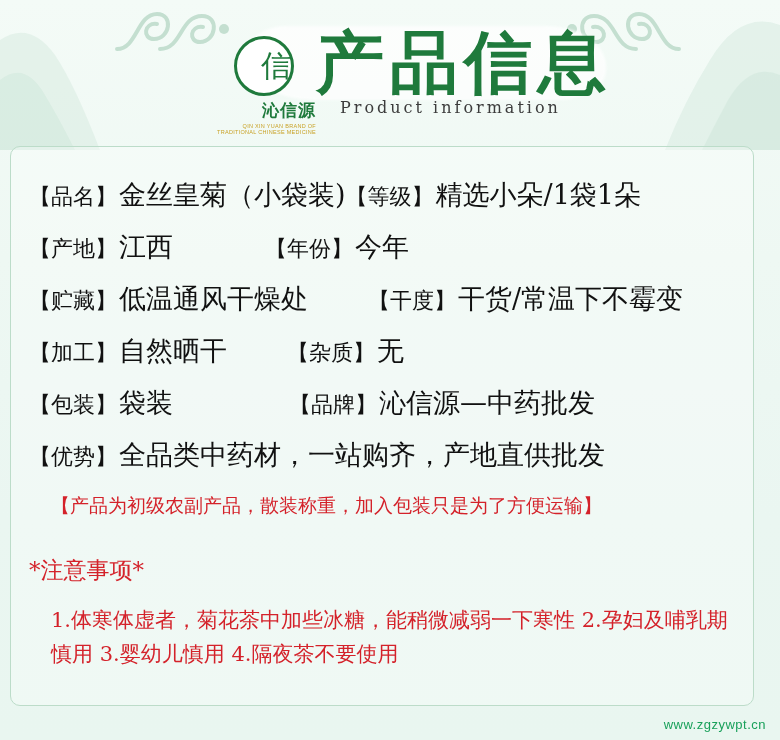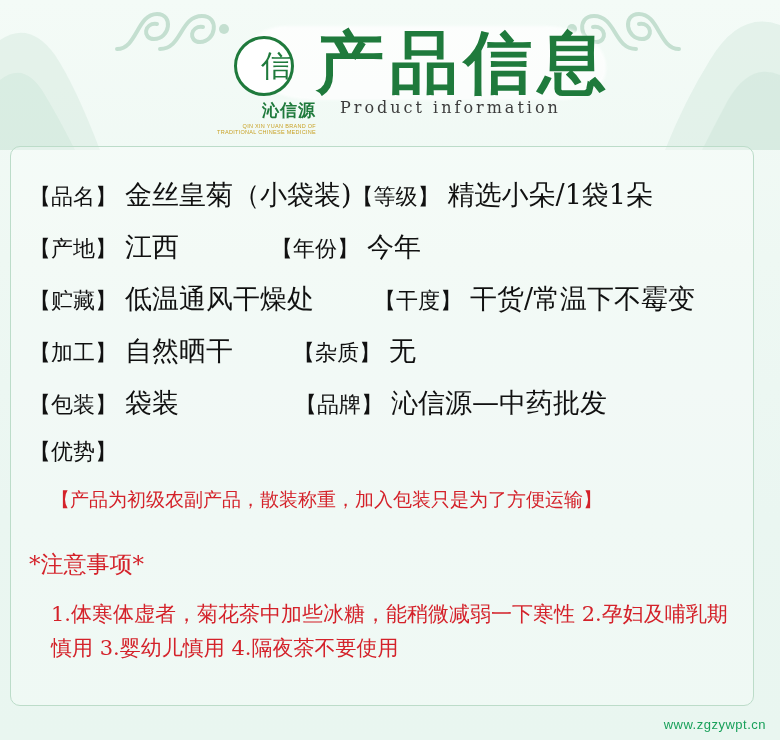--- a/index.html
+++ b/index.html
@@ -139,21 +139,21 @@
     color: #1a1a1a;
     white-space: nowrap;
   }
   .spec-key {
     font-size: 22px;
     color: #111;
   }
   .spec-val {
     font-size: 27px;
     color: #111;
-    margin-left: 8px;
+    margin-left: 2px;
   }
   .pair-second {
     margin-left: auto;
   }
   .pair-second.fixed-a { margin-left: 92px; text-align: center; }
   .pair-second.fixed-b { margin-left: 60px; }
   .pair-second.fixed-c { margin-left: 116px; }
 
   .note-red {
     margin-top: 20px;
@@ -260,20 +260,21 @@
 
       <div class="spec-row">
         <span class="spec-key">【包装】</span>
         <span class="spec-val">袋装</span>
         <span class="spec-key pair-second fixed-c">【品牌】</span>
         <span class="spec-val">沁信源—中药批发</span>
       </div>
 
       <div class="spec-row">
         <span class="spec-key">【优势】</span>
+        <span class="spec-val">全品类中药材，一站购齐，产地直供批发</span>
       </div>
 
       <div class="note-red">【产品为初级农副产品，散装称重，加入包装只是为了方便运输】</div>
 
       <div class="caution-title">*注意事项*</div>
       <div class="caution-list">1.体寒体虚者，菊花茶中加些冰糖，能稍微减弱一下寒性 2.孕妇及哺乳期慎用 3.婴幼儿慎用 4.隔夜茶不要使用</div>
     </div>
   </div>
 
   <div class="watermark">www.zgzywpt.cn</div>

